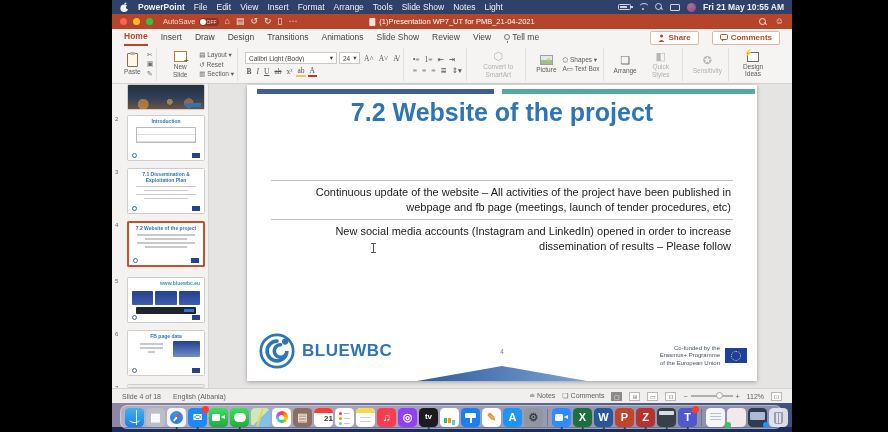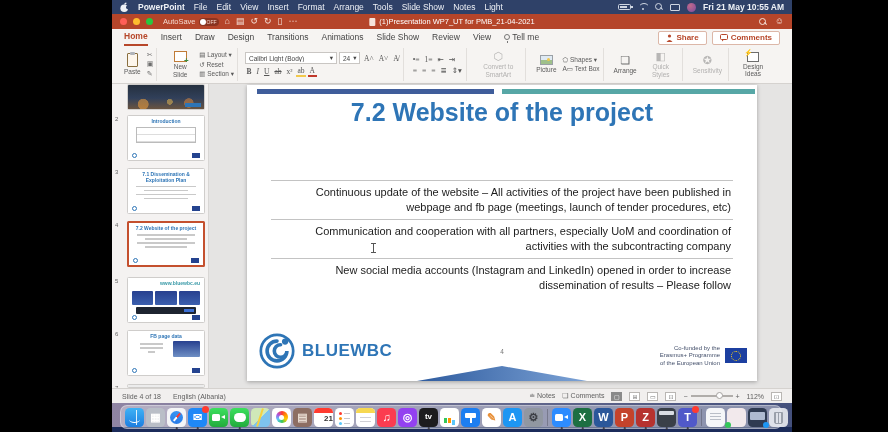--- a/index.html
+++ b/index.html
@@ -40,21 +40,21 @@
   .tb-right { margin-left:auto; display:flex; gap:8px; align-items:center;}
   .mag2::before{ border-color:#f6e3db;} .mag2::after{ background:#f6e3db;}
 
   
   .tabsrow { position:absolute; left:0; top:29px; width:100%; height:17px; background:#f6f4f2;
     display:flex; align-items:center; padding:0 12px; gap:13px; font-size:8.5px; color:#454545; }
   .rtab { padding:2px 0 3px; white-space:nowrap; }
   .rtab.active { color:#b7472a; font-weight:bold; border-bottom:2px solid #b7472a; }
   .bulb { display:inline-block; width:6px; height:6px; border:1px solid #777; border-radius:50%; position:relative; top:0; margin-right:2px;}
   .bulb::after{content:""; position:absolute; left:1.5px; top:5.5px; width:1.5px; height:2px; background:#777;}
-  .tabs-right { margin-left:auto; display:flex; gap:5px; }
+  .tabs-right { margin-left:auto; display:flex; gap:13px; }
   .pillbtn { display:flex; align-items:center; gap:3px; border:1px solid #dcb7a8; background:#fff; color:#b7472a;
     font-size:8px; padding:1.5px 7px; border-radius:2px; font-weight:bold; }
 
   
   .ribbon { position:absolute; left:0; top:46px; width:100%; height:38px; background:#f6f4f2;
     border-bottom:1px solid #d5d2cf; display:flex; align-items:stretch; padding:2px 6px; gap:4px; font-size:6.5px; color:#5a5a5a; }
   .rgroup { display:flex; gap:3px; align-items:center; padding:0 3px; border-right:1px solid #e2dfdc; }
   .rgroup:last-child{ border-right:none; }
   .bigbtn { display:flex; flex-direction:column; align-items:center; justify-content:center; gap:1px; padding:1px 3px; border-radius:3px; text-align:center; line-height:1.15;}
   .bigbtn .ic { font-size:11px; color:#6d6d6d; line-height:1; }
@@ -465,21 +465,20 @@
           </div>
         </div>
       </div>
     <div class="canvas">
       <div class="slide">
         <div class="bar-blue"></div>
         <div class="bar-teal"></div>
         <div class="s-title">7.2 Website of the project</div>
         <div class="s-paras" id="slide-paras">
             <div class="para">Continuous update of the website – All activities of the project have been published in webpage and fb page (meetings, launch of tender procedures, etc)</div>
-            <div class="para">Communication and cooperation with all partners, especially UoM and coordination of activities with the subcontracting company</div>
             <div class="para">New social media accounts (Instagram and LinkedIn) opened in order to increase dissemination of results – Please follow</div>
           </div>
         <span class="ibeam"></span>
         <div class="s-logo">
           <svg width="36" height="36" viewBox="0 0 40 40">
             <circle cx="20" cy="20" r="18" fill="#fff" stroke="#2e75b6" stroke-width="3"></circle>
             <path d="M20 9 a11 11 0 1 0 11 11 a7 7 0 1 1 -7 -7" fill="none" stroke="#2e75b6" stroke-width="4" stroke-linecap="round"></path>
             <circle cx="29" cy="9.5" r="3.5" fill="#2e75b6"></circle>
           </svg>
           <span class="txt">BLUEWBC</span>

